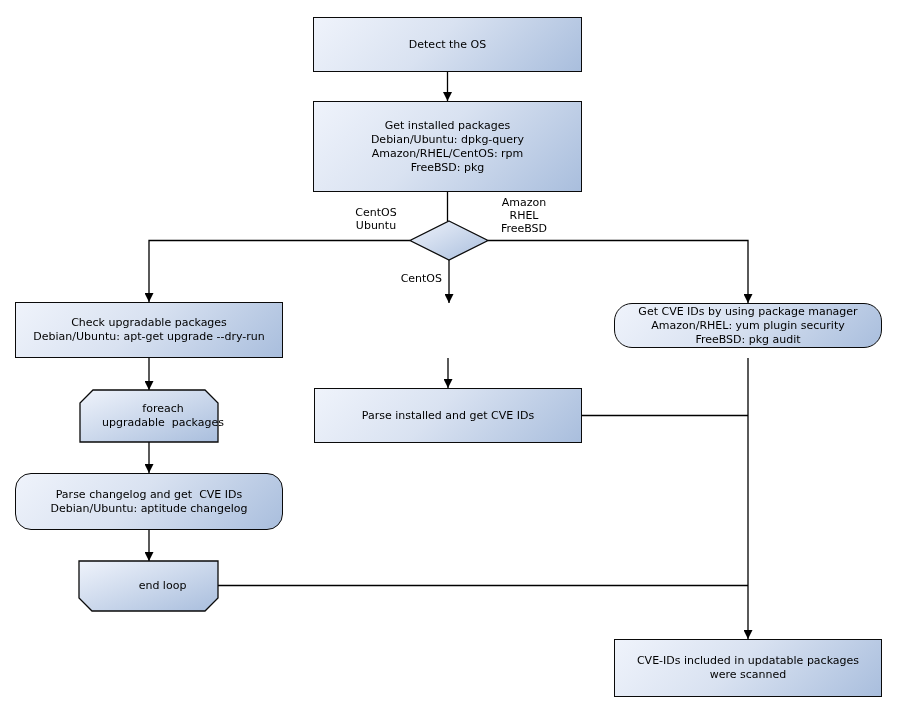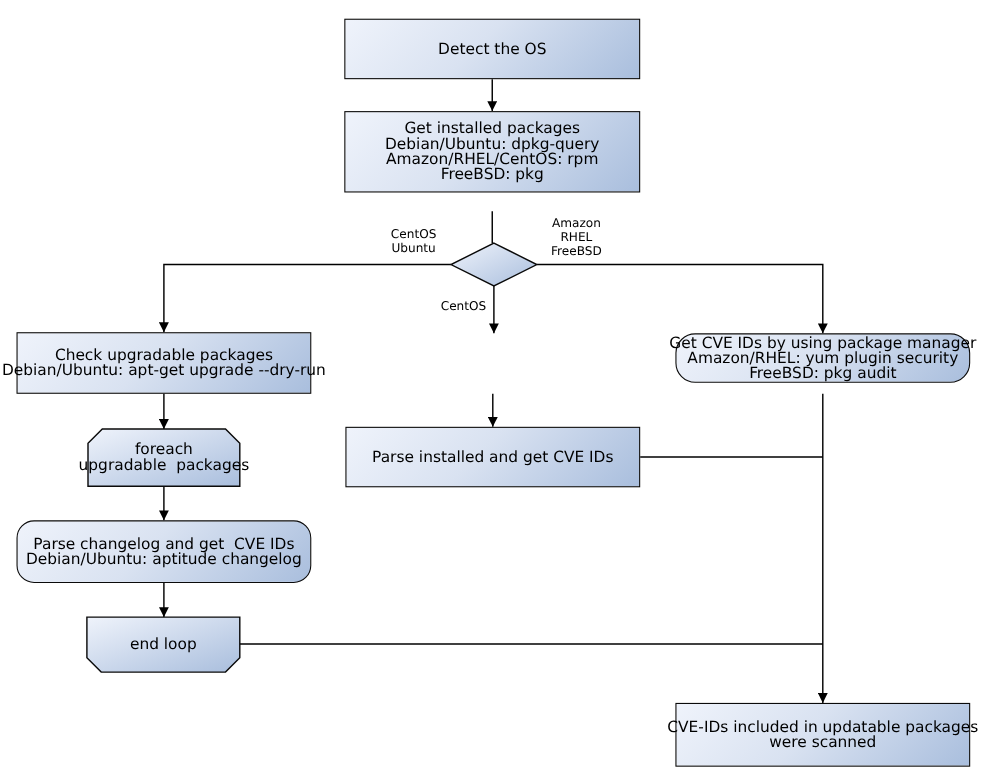--- a/index.html
+++ b/index.html
@@ -10,23 +10,23 @@
   }
   #connectors { position:absolute; left:0; top:0; z-index:1; }
   .node {
     position:absolute; z-index:2; box-sizing:border-box;
     display:flex; align-items:center; justify-content:center;
     background:linear-gradient(135deg,#eff3fb 0%,#d9e2f1 45%,#a9bedd 100%);
     border:1.2px solid #0a0a0a;
   }
   .node-text {
     white-space:pre; text-align:center;
-    font-size:14px; line-height:14px; color:#000;
+    font-size:11px; line-height:14px; color:#000;
   }
-  .shape-wrap { position:absolute; z-index:2; }
+  .shape-wrap { position:absolute; z-index:2;padding-left:28px; }
   .shape-wrap svg { position:absolute; left:0; top:0; overflow:visible; }
   .shape-wrap .node-text {
     position:absolute; left:0; top:0; width:100%; height:100%;
     display:flex; align-items:center; justify-content:center;
   }
   .edge-label {
     position:absolute; z-index:2; font-size:11px; line-height:13px;
     white-space:pre; text-align:center; color:#000;
   }
   .edge-label.right { text-align:right; }
@@ -55,21 +55,21 @@
       <path d="M582,415.5 H748"></path>
       <path d="M218,585.5 H748"></path>
       <path d="M748,358 V639" marker-end="url(#arrow)"></path>
     </g>
   </svg>
 
   <div class="node" style="left:313px; top:17px; width:269px; height:55px;">
     <div class="node-text">Detect the OS</div>
   </div>
 
-  <div class="node" style="left:313px; top:101px; width:269px; height:74px;">
+  <div class="node" style="left:313px; top:101px; width:269px; height:91px;">
     <div class="node-text">Get installed packages
 Debian/Ubuntu: dpkg-query
 Amazon/RHEL/CentOS: rpm
 FreeBSD: pkg</div>
   </div>
 
   <div class="node" style="left:15px; top:302px; width:268px; height:56px;">
     <div class="node-text">Check upgradable packages
 Debian/Ubuntu: apt-get upgrade --dry-run</div>
   </div>

